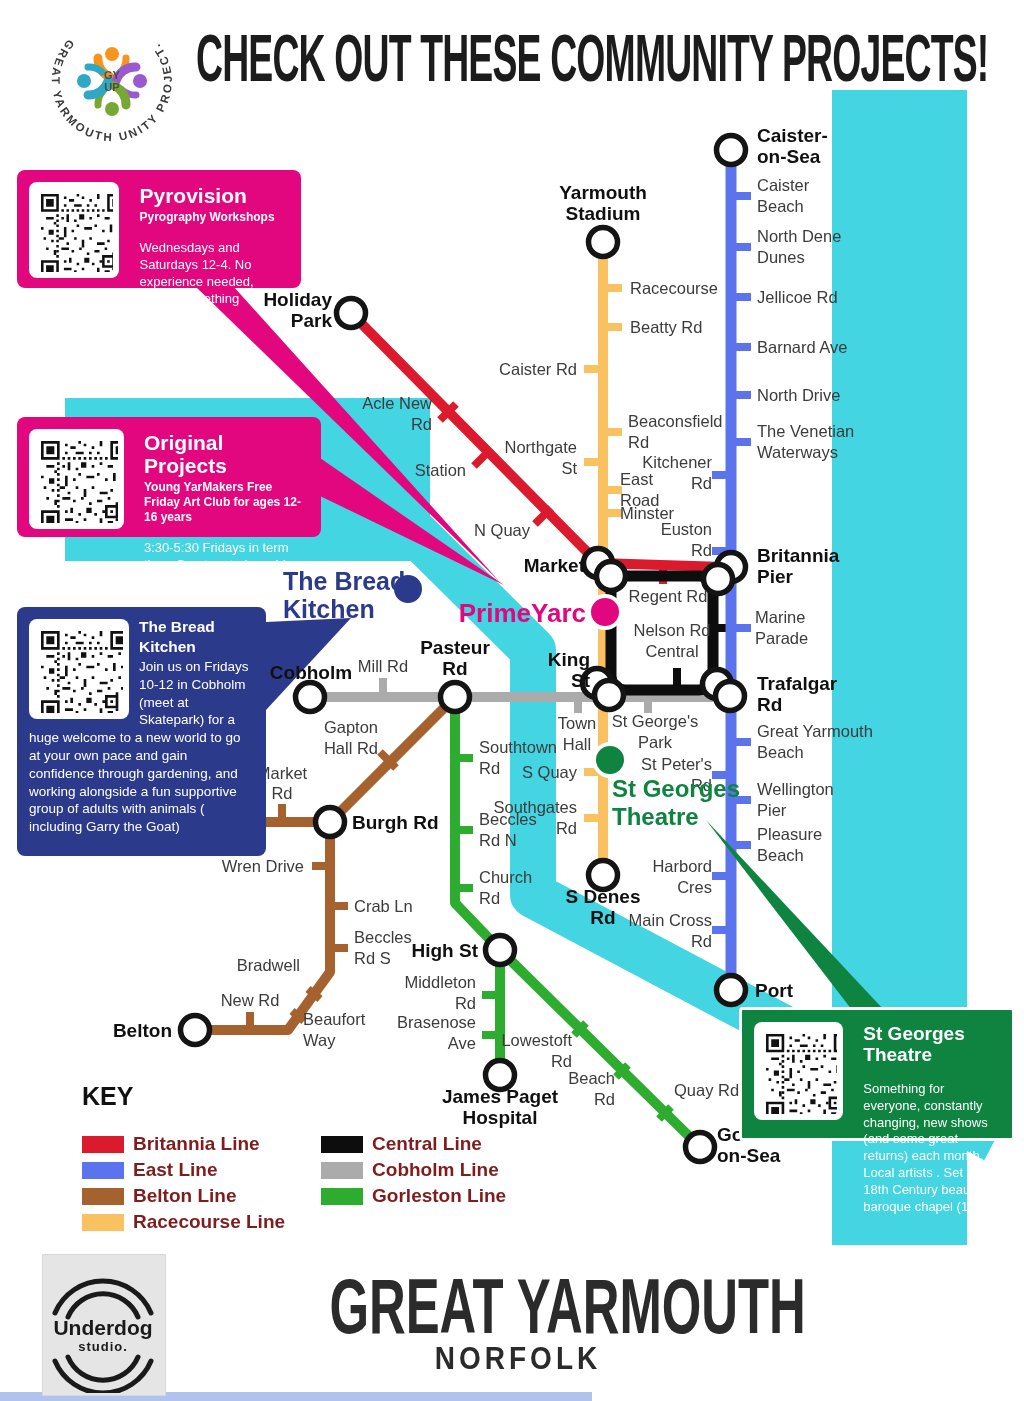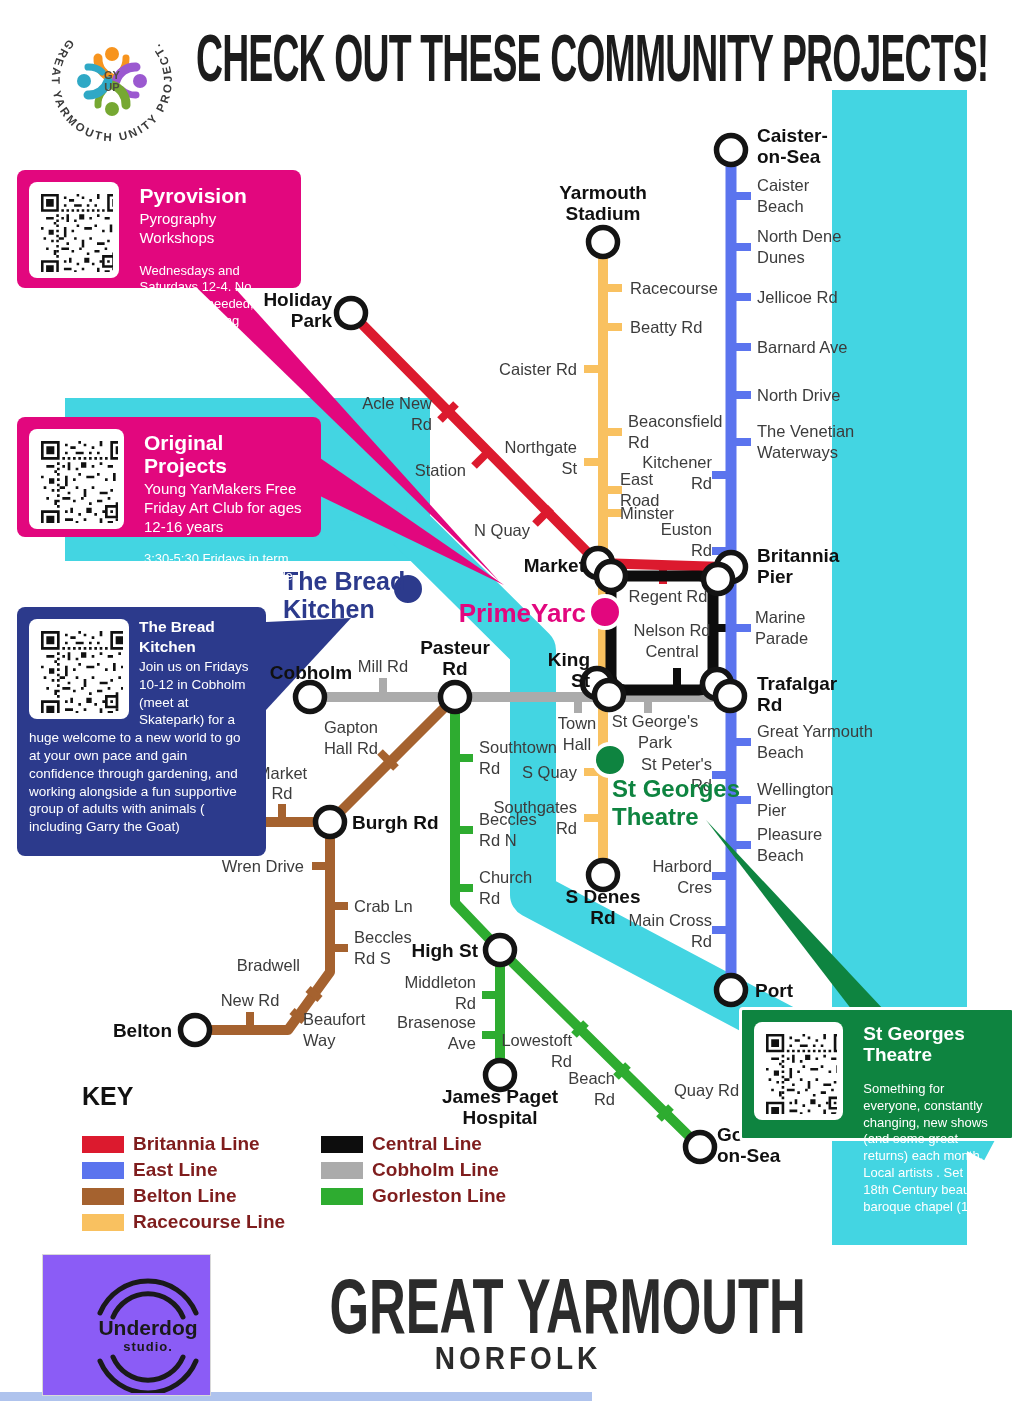--- a/index.html
+++ b/index.html
@@ -18,39 +18,39 @@
   .nv{font-size:25px;font-weight:bold;fill:#2C3A8C;}
   .gn{font-size:24px;font-weight:bold;fill:#0E8440;}
   
   .callout{position:absolute;border-radius:8px;color:#fff;box-sizing:border-box;}
   .callout .qr{background:#fff;border-radius:8px;padding:6px;box-sizing:border-box;}
   .co-pink{background:#E2077E;}
   .co-navy{background:#2C3A8C;}
   .co-green{background:#0E8440;border:3px solid #fff;}
   .co-flex{display:flex;gap:20px;padding:12px;}
   .co-title{font-size:21px;font-weight:bold;line-height:1.1;margin:2px 0 3px 0;}
-  .co-sub{font-size:15px;font-weight:normal;line-height:1.25;}
+  .co-sub{font-size:12px;font-weight:bold;line-height:1.25;}
   .co-body{font-size:13px;line-height:1.3;margin-top:15px;}
   .bk-wrap{padding:10px 12px;font-size:13.5px;line-height:1.32;}
   .bk-wrap .qr{float:left;margin:2px 10px 2px 0;}
   .bk-title{font-size:15.5px;font-weight:bold;}
   
   #key{position:absolute;left:82px;top:1082px;}
   #key .key-title{font-size:25px;font-weight:bold;color:#111;margin-bottom:20px;}
   .key-cols{display:flex;gap:36px;}
   .key-row{display:flex;align-items:center;height:26px;}
   .key-sw{width:42px;height:17px;margin-right:9px;}
   .key-lb{font-size:19px;font-weight:bold;color:#7f1d1d;white-space:nowrap;}
   .sw-britannia{background:#DC1A2E;} .sw-beach{background:#5B74EE;}
   .sw-belton{background:#A5622F;}   .sw-racecourse{background:#F9C160;}
   .sw-central{background:#0d0d0d;}  .sw-cobholm{background:#ABABAB;}
   .sw-gorleston{background:#2EAC30;}
   
-  #underdog-box{position:absolute;left:42px;top:1254px;width:122px;height:140px;background:#8b5cf6;
-                border:1px solid #d8d8d8;padding-left:45px;}
+  #underdog-box{position:absolute;left:42px;top:1254px;width:122px;height:140px;background:#e5e5e5;
+                border:1px solid #d8d8d8;}
   #footer-city{position:absolute;left:288px;top:1262px;width:460px;text-align:center;
                font-size:62px;font-weight:bold;color:#2b2b2b;transform:scale(0.82,1.25);
                transform-origin:center top;white-space:nowrap;}
   #footer-county{position:absolute;left:288px;top:1340px;width:460px;text-align:center;
                font-size:28px;font-weight:bold;color:#2b2b2b;letter-spacing:4px;
                transform:scaleY(1.15);transform-origin:center top;}
 </style>
 </head>
 <body>
 

